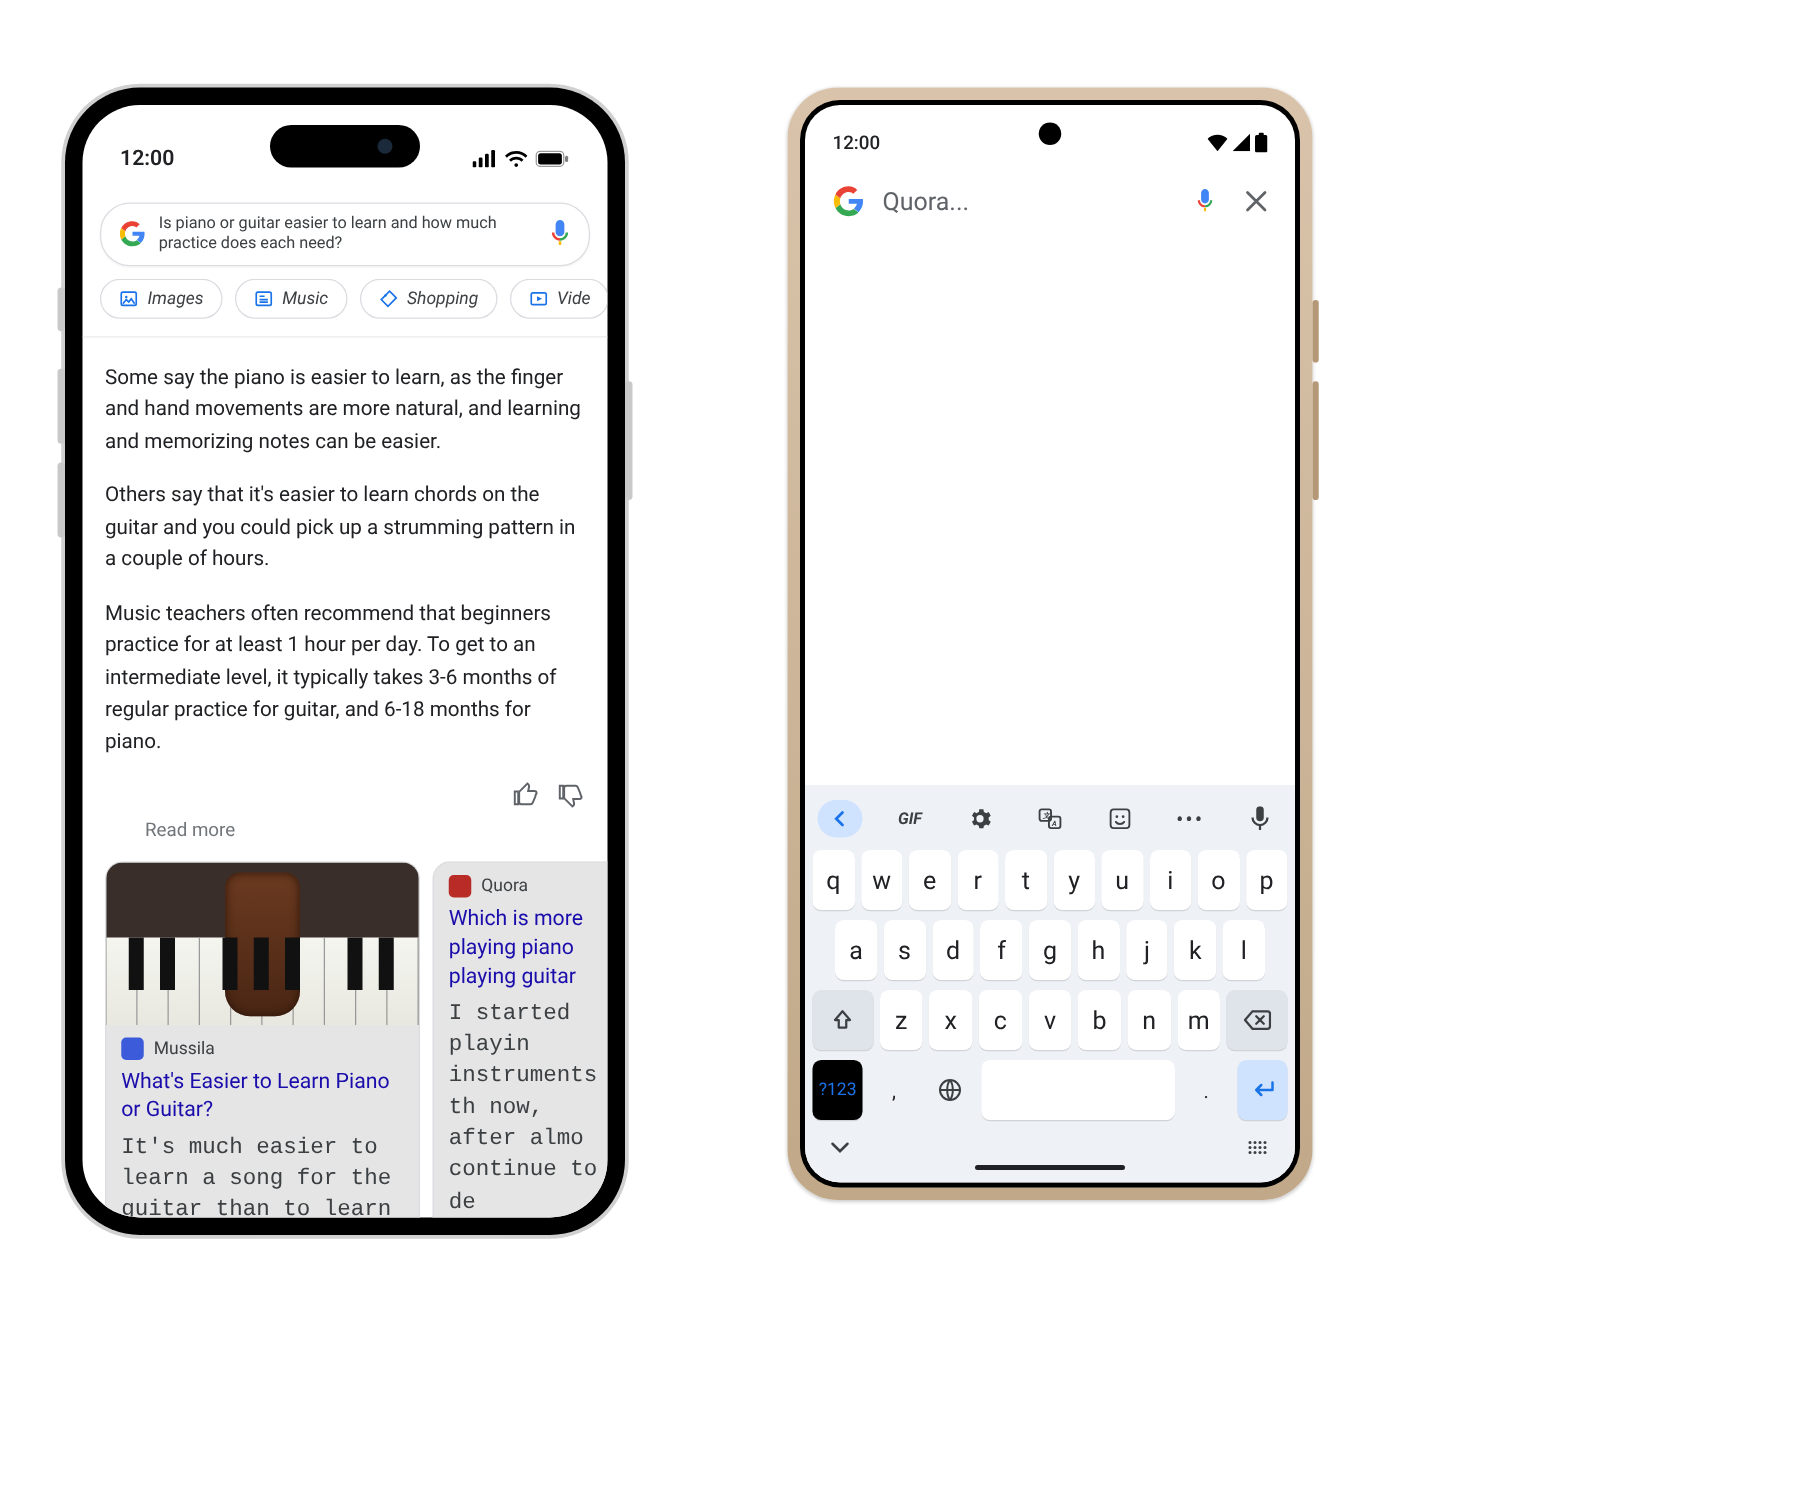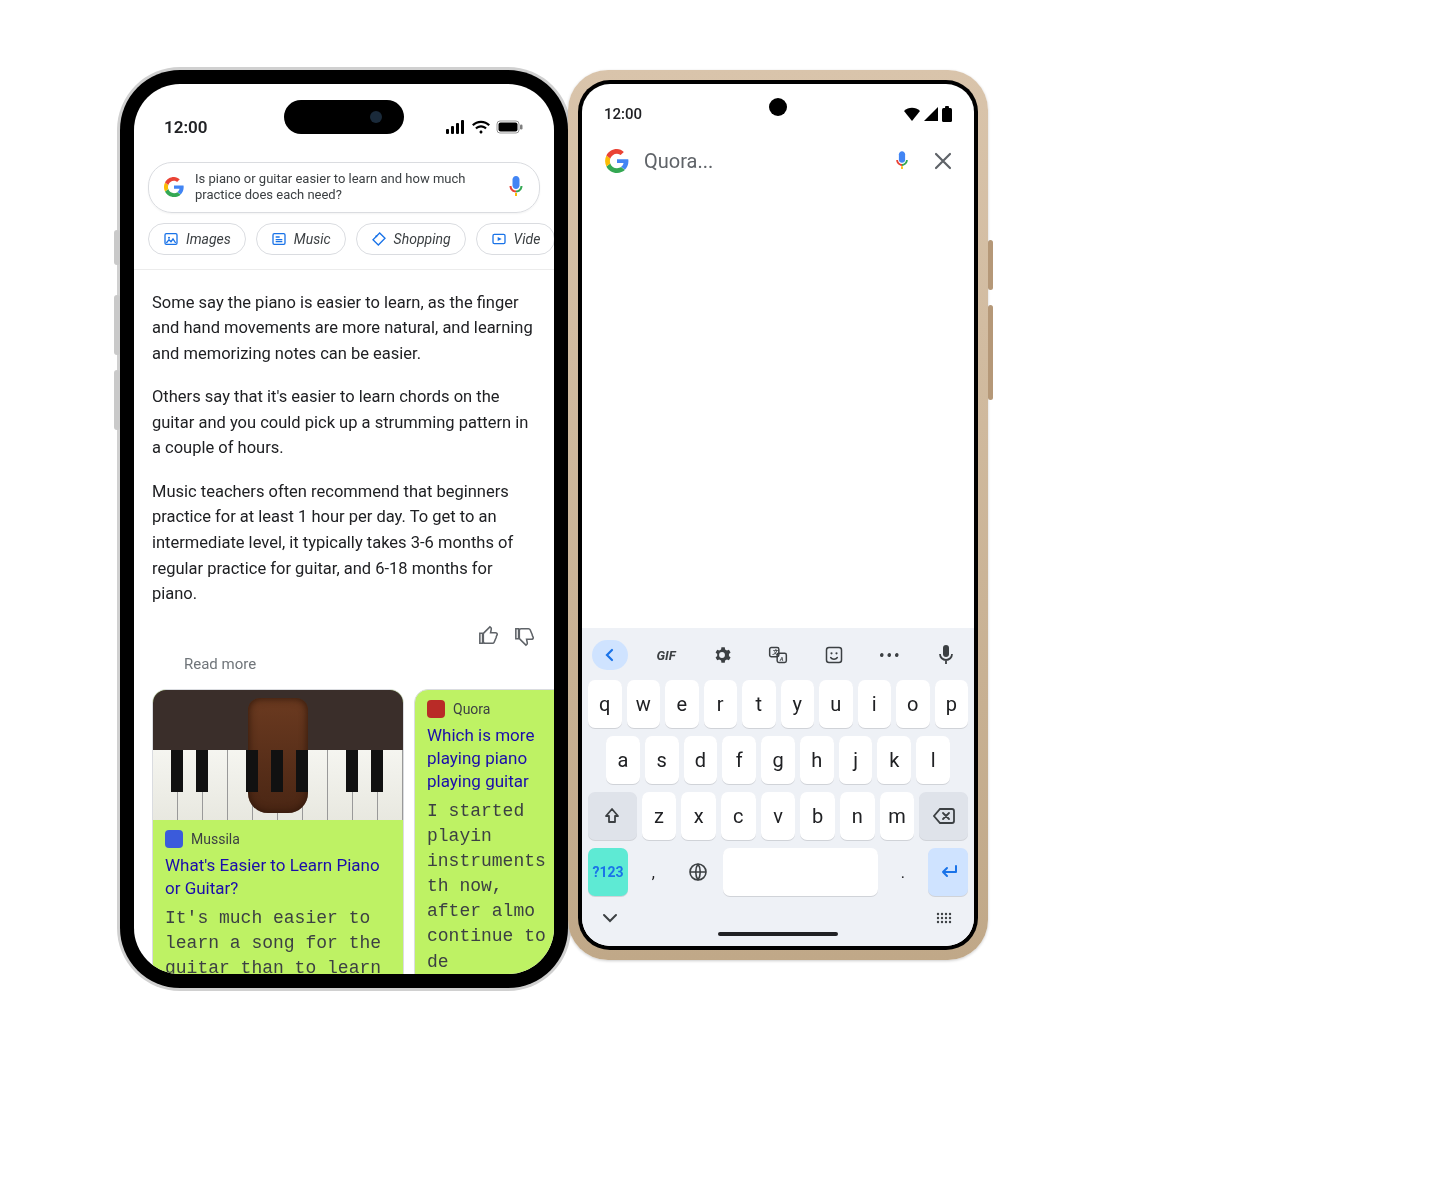--- a/index.html
+++ b/index.html
@@ -1,16 +1,16 @@
 <!DOCTYPE html>
 <html><head>
 <meta charset="utf-8">
 <style>
   html,body{margin:0;padding:0;background:#fff;width:1440px;height:1200px;font-family:-apple-system,BlinkMacSystemFont,'Segoe UI',Roboto,Arial,sans-serif;color:#202124;}
-  .stage{display:flex;padding:70px 120px;}
+  .stage{display:flex;gap:130px;padding:70px 52px;}
   .device{position:relative;}
   
   .iphone{width:420px;height:890px;border-radius:60px;background:#000;padding:14px;box-shadow:0 0 0 3px #d0d0d0;position:relative;}
   .iphone .screen{width:100%;height:100%;background:#fff;border-radius:46px;overflow:hidden;position:relative;}
   .iphone .island{position:absolute;top:16px;left:50%;transform:translateX(-50%);width:120px;height:34px;background:#000;border-radius:20px;z-index:5;}
   .iphone .island::after{content:"";position:absolute;right:22px;top:50%;transform:translateY(-50%);width:12px;height:12px;background:#1a2a3a;border-radius:50%;}
   .iphone .side-btn{position:absolute;background:#c9c9c9;border-radius:3px;}
   .iphone .sb1{left:-6px;top:160px;width:6px;height:35px;}
   .iphone .sb2{left:-6px;top:225px;width:6px;height:60px;}
   .iphone .sb3{left:-6px;top:300px;width:6px;height:60px;}
@@ -27,21 +27,21 @@
   .chips{display:flex;gap:10px;padding:0 14px 14px 14px;overflow:hidden;border-bottom:1px solid #ececec;}
   .chip{flex:none;display:flex;align-items:center;gap:7px;border:1px solid #dadce0;border-radius:20px;padding:7px 14px;font-size:14px;color:#3c4043;font-style:italic;}
   .chip svg{width:16px;height:16px;}
   
   .content{padding:20px 18px 0 18px;font-size:16.5px;line-height:1.55;color:#202124;}
   .content p{margin:0 0 18px 0;}
   .feedback{display:flex;justify-content:flex-end;gap:14px;padding:0 18px 8px 0;}
   .readmore{padding:0 18px 16px 18px;color:#70757a;font-size:15px;margin-left:32px;}
   
   .cards{display:flex;gap:10px;padding:0 0 0 18px;overflow:hidden;}
-  .card{flex:none;width:250px;border:1px solid #dadce0;border-radius:14px;overflow:hidden;background:#bef264;}
+  .card{flex:none;width:250px;border:1px solid #dadce0;border-radius:14px;overflow:hidden;background:#e5e5e5;}
   .card .img{height:130px;background:#3a2e2a;position:relative;}
   .piano-keys{position:absolute;left:0;right:0;bottom:0;height:70px;background:linear-gradient(#f5f5f0,#e8e8e0);display:flex;}
   .piano-keys span{flex:1;border-right:1px solid #999;position:relative;}
   .piano-keys span.b::after{content:"";position:absolute;top:0;right:-6px;width:12px;height:42px;background:#111;z-index:2;}
   .gbody{position:absolute;top:8px;left:50%;transform:translateX(-50%);width:60px;height:115px;background:linear-gradient(#6b3a20,#4a2614);border-radius:12px 12px 20px 20px;box-shadow:inset 0 0 8px #2a1408;}
   .card .meta{display:flex;align-items:center;gap:8px;padding:10px 12px 6px 12px;font-size:14px;color:#3c4043;}
   .favicon{width:18px;height:18px;border-radius:4px;display:inline-block;}
   .fav-m{background:#3b5bdb;}
   .fav-q{background:#b92b27;}
   .card .title{color:#1a0dab;font-size:17px;line-height:1.35;padding:0 12px 6px 12px;}
@@ -62,21 +62,21 @@
   
   .kbd{background:#eef1f6;padding:6px 6px 10px 6px;}
   .kbd-top{display:flex;align-items:center;justify-content:space-between;padding:6px 4px 10px 4px;font-style:italic;}
   .kbd-top .tab{width:36px;height:30px;display:flex;align-items:center;justify-content:center;color:#3c4043;font-weight:600;border-radius:16px;}
   .kbd-top .chev{background:#cfe3ff;color:#1a73e8;}
   .krow{display:flex;gap:5px;justify-content:center;margin-bottom:8px;}
   .key{flex:1;height:48px;background:#fff;border-radius:7px;display:flex;align-items:center;justify-content:center;font-size:20px;color:#202124;box-shadow:0 1px 0 #d0d3d8;}
   .row2{padding:0 18px;}
   .key.wide{flex:1.4;background:#dfe3ea;}
   .key.space{flex:5;}
-  .key.sym{background:#5eead4;color:#1a73e8;font-size:14px;font-weight:700;}
+  .key.sym{background:#000000;color:#1a73e8;font-size:14px;font-weight:400;}
   .key.ret{background:#cfe3ff;color:#1a73e8;}
   .key.sm{flex:0 0 40px;background:transparent;box-shadow:none;font-size:16px;}
   .navrow{display:flex;justify-content:space-between;align-items:center;padding:8px 14px 0 14px;}
   .handle{width:120px;height:4px;background:#202124;border-radius:3px;margin:8px auto 0;}
   svg{display:block;}
 </style>
 </head>
 <body>
 
 <div class="stage">

